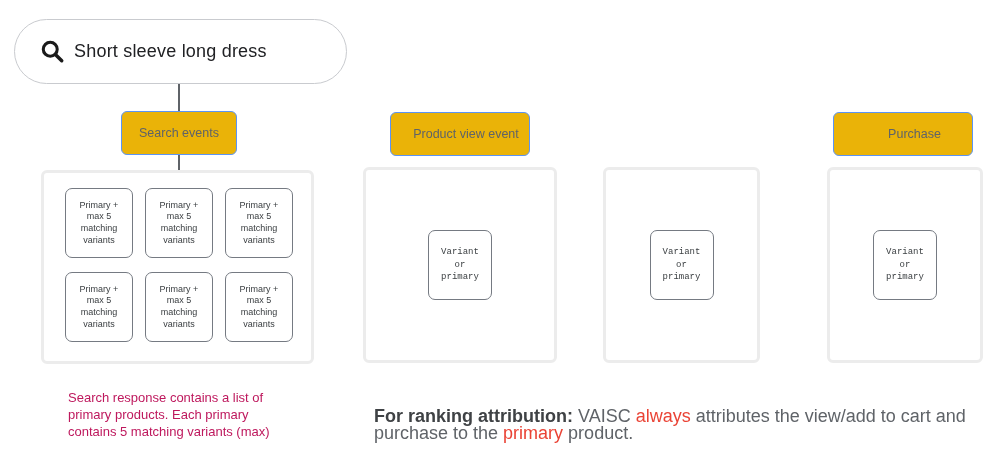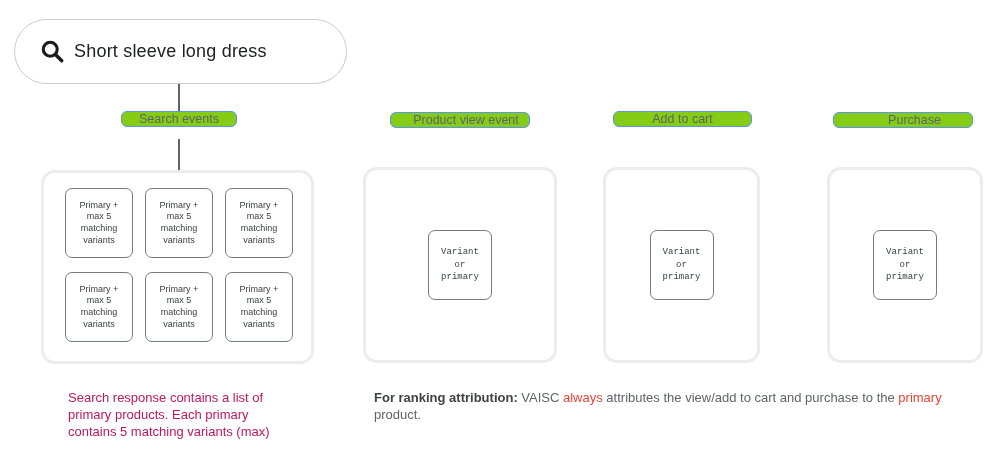--- a/index.html
+++ b/index.html
@@ -19,34 +19,34 @@
   .search-pill .query { font-size:18px; color:#202124; letter-spacing:0.2px; }
   .mag { display:flex; align-items:center; }
 
   
   .vline { position:absolute; left:178px; width:1.5px; background:#5f6368; }
   .v1 { top:84px; height:27px; }
   .v2 { top:139px; height:31px; }
 
   
   .evt-btn {
-    position:absolute; height:16px; box-sizing:border-box;
-    border:1.5px solid #5b94f6; border-radius:6px; background:#84cc16;
+    position:absolute; height:44px; box-sizing:border-box;
+    border:1.5px solid #5b94f6; border-radius:6px; background:#eab308;
     display:flex; align-items:center; justify-content:center;
     font-size:12.5px; color:#5f6368; cursor:default;text-align:right;
   }
   .btn-search   { left:121px; top:111px; width:116px; }
   .btn-view     { left:390px; top:112px; width:140px;padding-left:12px; }
   .btn-cart     { left:613px; top:111px; width:139px; }
   .btn-purchase { left:833px; top:112px; width:140px;padding-left:23px; }
 
   
   .card {
     position:absolute; top:167px; height:196px; box-sizing:border-box;
-    border:3px solid #ececec; border-radius:14px; background:#fff;
+    border:3px solid #ececec; border-radius:6px; background:#fff;
   }
   .card-search   { left:41px; top:170px; width:273px; height:194px; }
   .card-view     { left:363px; width:194px; }
   .card-cart     { left:603px; width:157px; }
   .card-purchase { left:827px; width:156px; }
 
   
   .pgrid {
     position:absolute; left:21px; top:15px;
     display:grid; grid-template-columns:repeat(3,68px);
@@ -62,21 +62,21 @@
   .vbox {
     position:absolute; top:60px; left:50%; transform:translateX(-50%);
     width:64px; height:70px; line-height:1.4;font-family:Liberation Mono, monospace;
   }
 
   
   .note-left {
     position:absolute; left:68px; top:389px; width:300px;
     font-size:13px; line-height:17px; color:#be185d; white-space:pre-line;
   }
-  .notes-right { position:absolute; left:374px; top:389px; width:615px; font-size:13px; color:#5f6368; }
+  .notes-right { position:absolute; left:374px; top:408px; width:615px; font-size:18px; color:#5f6368; }
   .notes-right p { margin:0; line-height:17px; }
   .notes-right p + p { margin-top:9px; }
   .b { font-weight:bold; color:#3f4245; }
   .r { color:#ea4335; }
 </style>
 </head>
 <body>
 
 <div class="canvas">
 
@@ -91,23 +91,20 @@
   </div>
 
   <div class="vline v1"></div>
   <div class="vline v2"></div>
 
   <div class="evt-btn btn-search">
       <span>Search events</span>
     </div>
   <div class="evt-btn btn-view">
       <span>Product view event</span>
-    </div>
-  <div class="evt-btn btn-cart">
-      <span>Add to cart</span>
     </div>
   <div class="evt-btn btn-purchase">
       <span>Purchase</span>
     </div>
 
   <div class="card card-search">
     <div class="pgrid">
       <div class="pbox">Primary +
 max 5
 matching

